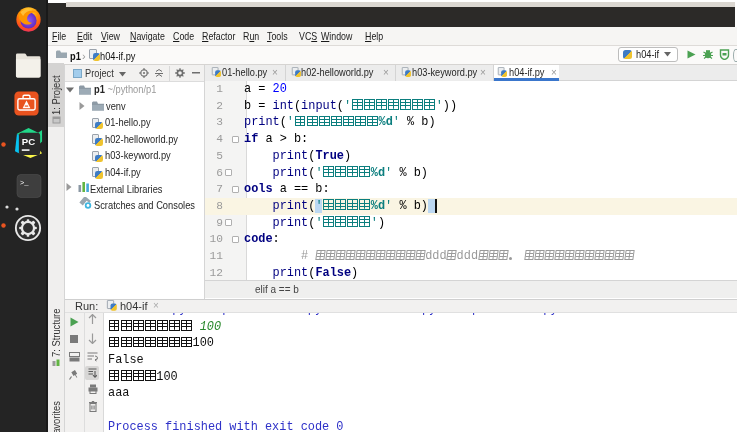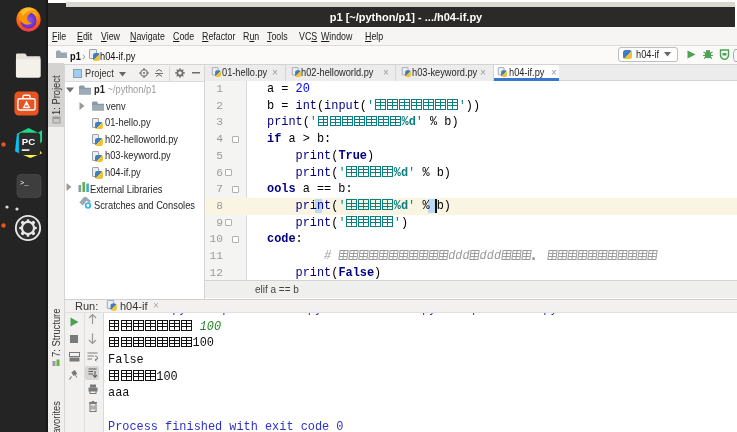--- a/index.html
+++ b/index.html
@@ -6,21 +6,21 @@
 .ab{position:absolute}
 .mono{font-family:"Liberation Mono",monospace;font-size:11.9px;line-height:16.7px;white-space:pre}
 
 .z{display:inline-block;width:10.9px;height:10.5px;margin:0 .6px;vertical-align:-1px;border:1px solid;box-sizing:border-box;background:linear-gradient(currentColor,currentColor) 50% 30%/100% 1px no-repeat,linear-gradient(currentColor,currentColor) 50% 70%/100% 1px no-repeat,linear-gradient(currentColor,currentColor) 50% 50%/1px 100% no-repeat}
 .zc{display:inline-block;width:11px;height:10px;margin:0 .55px;vertical-align:-1px;position:relative}
 .zc:after{content:"";position:absolute;left:1px;bottom:0;width:3px;height:3px;background:currentColor;border-radius:50%}
 .kw{color:#000080;font-weight:bold}
 .bi{color:#000080}
 .st{color:#0b7e7e}
 .nu{color:#0000ff}
-.cm{color:#9a9a9a;font-style:italic}
+.cm{color:#9a9a9a;}
 .cm .z{width:8.8px;height:9.8px;transform:skewX(-8deg);vertical-align:-1px}
 .cm .zc{width:8px;margin:0 .5px}
 .vr{font-size:10.2px;color:#333;transform:rotate(-90deg) scaleX(.92);transform-origin:0 0;white-space:nowrap;height:12px;line-height:12px}
 .pyfile{width:12px;height:12px}
 .pyfile:before{content:"";position:absolute;left:1px;top:0;width:7.5px;height:10px;background:#eceef0;border:1px solid #9aa2ab;box-sizing:border-box;border-radius:1px}
 .pyfile:after{content:"";position:absolute;left:4.5px;top:4px;width:7.5px;height:7.5px;background:linear-gradient(135deg,#3f7cc4 50%,#efc32f 50%);border-radius:2.2px}
 .tab{position:absolute;top:65px;height:16px;background:#ececec;border-right:1px solid #d4d4d4;box-sizing:border-box;font-size:11px;color:#262626;line-height:15px}
 .tabx{position:absolute;top:0;font-size:10px;color:#9a9a9a;line-height:15px}
 .fold{position:absolute;width:7px;height:7px;background:#fff;border:1px solid #b0b0b0;box-sizing:border-box;border-radius:1px}
 .mi{position:absolute;top:0;height:19px;line-height:19px;transform:scaleX(.84);transform-origin:0 50%;white-space:pre}
@@ -29,21 +29,20 @@
 </style></head>
 <body>
 <div id="scr">
 
 <div class="ab" style="left:48px;top:0;width:689px;height:3px;background:#fff"></div>
 <div class="ab" style="left:66px;top:2px;width:669px;height:5px;background:#dbd7d1"></div>
 <div class="ab" style="left:48px;top:3px;width:18px;height:4px;background:#2c2a28"></div>
 <div class="ab" style="left:735px;top:0;width:2px;height:27px;background:#fff"></div>
 
 <div class="ab" style="left:48px;top:7px;width:687px;height:20px;background:#2c2a28"></div>
-<div class="ab" style="left:106px;top:7px;width:600px;height:20px;line-height:20px;color:#fff;font-weight:bold;font-size:11px;text-align:center">p1 [~/python/p1] - .../h04-if.py</div>
 
 <div class="ab" style="left:48px;top:27px;width:689px;height:19px;background:#f6f5f3;border-bottom:1px solid #dedbd8;box-sizing:border-box"></div>
 <div class="ab" style="left:48px;top:27px;width:689px;height:19px;font-size:10.5px;color:#1a1a1a" id="menu">
 <span class="mi" style="left:4px"><u>F</u>ile</span>
       <span class="mi" style="left:29px"><u>E</u>dit</span>
       <span class="mi" style="left:53px"><u>V</u>iew</span>
       <span class="mi" style="left:81.5px"><u>N</u>avigate</span>
       <span class="mi" style="left:124.7px"><u>C</u>ode</span>
       <span class="mi" style="left:154.3px"><u>R</u>efactor</span>
       <span class="mi" style="left:194.8px">R<u>u</u>n</span>
@@ -215,21 +214,21 @@
   <div class="fold" style="left:27px;top:55px"></div>
   <div class="fold" style="left:20px;top:88px"></div>
   <div class="fold" style="left:27px;top:105px"></div>
   <div class="fold" style="left:20px;top:138px"></div>
   <div class="fold" style="left:27px;top:155px"></div>
 
   <div class="ab" style="left:110.3px;top:117.9px;width:7.2px;height:14.5px;background:#bcd8f2"></div>
   <div class="ab" style="left:222.6px;top:117.9px;width:7.2px;height:14.5px;background:#bcd8f2"></div>
   <div class="ab" style="left:229.8px;top:117.9px;width:1.8px;height:14.5px;background:#111"></div>
 
-  <div class="ab mono" style="left:62px;top:0;color:#000">a = <span class="nu">20</span>
+  <div class="ab mono" style="left:39px;top:0;color:#000">a = <span class="nu">20</span>
 b = <span class="bi">int</span>(<span class="bi">input</span>(<span class="st">'<span class="z"></span><span class="z"></span><span class="z"></span><span class="z"></span><span class="z"></span><span class="z"></span><span class="z"></span>'</span>))
 <span class="bi">print</span>(<span class="st">'<span class="z"></span><span class="z"></span><span class="z"></span><span class="z"></span><span class="z"></span><span class="z"></span><span class="z"></span><b>%d</b>'</span> % b)
 <span class="kw">if</span> a &gt; b:
     <span class="bi">print</span>(<span class="kw">True</span>)
     <span class="bi">print</span>(<span class="st">'<span class="z"></span><span class="z"></span><span class="z"></span><span class="z"></span><b>%d</b>'</span> % b)
 <span class="kw">ools</span> a == b:
     <span class="bi">print</span>(<span class="st">'<span class="z"></span><span class="z"></span><span class="z"></span><span class="z"></span><b>%d</b>'</span> % b)
     <span class="bi">print</span>(<span class="st">'<span class="z"></span><span class="z"></span><span class="z"></span><span class="z"></span>'</span>)
 <span class="kw">code</span>:
         <span class="cm"># <span class="z"></span><span class="z"></span><span class="z"></span><span class="z"></span><span class="z"></span><span class="z"></span><span class="z"></span><span class="z"></span><span class="z"></span><span class="z"></span><span class="z"></span>ddd<span class="z"></span>ddd<span class="z"></span><span class="z"></span><span class="z"></span><span class="zc"></span> <span class="z"></span><span class="z"></span><span class="z"></span><span class="z"></span><span class="z"></span><span class="z"></span><span class="z"></span><span class="z"></span><span class="z"></span><span class="z"></span><span class="z"></span></span>

